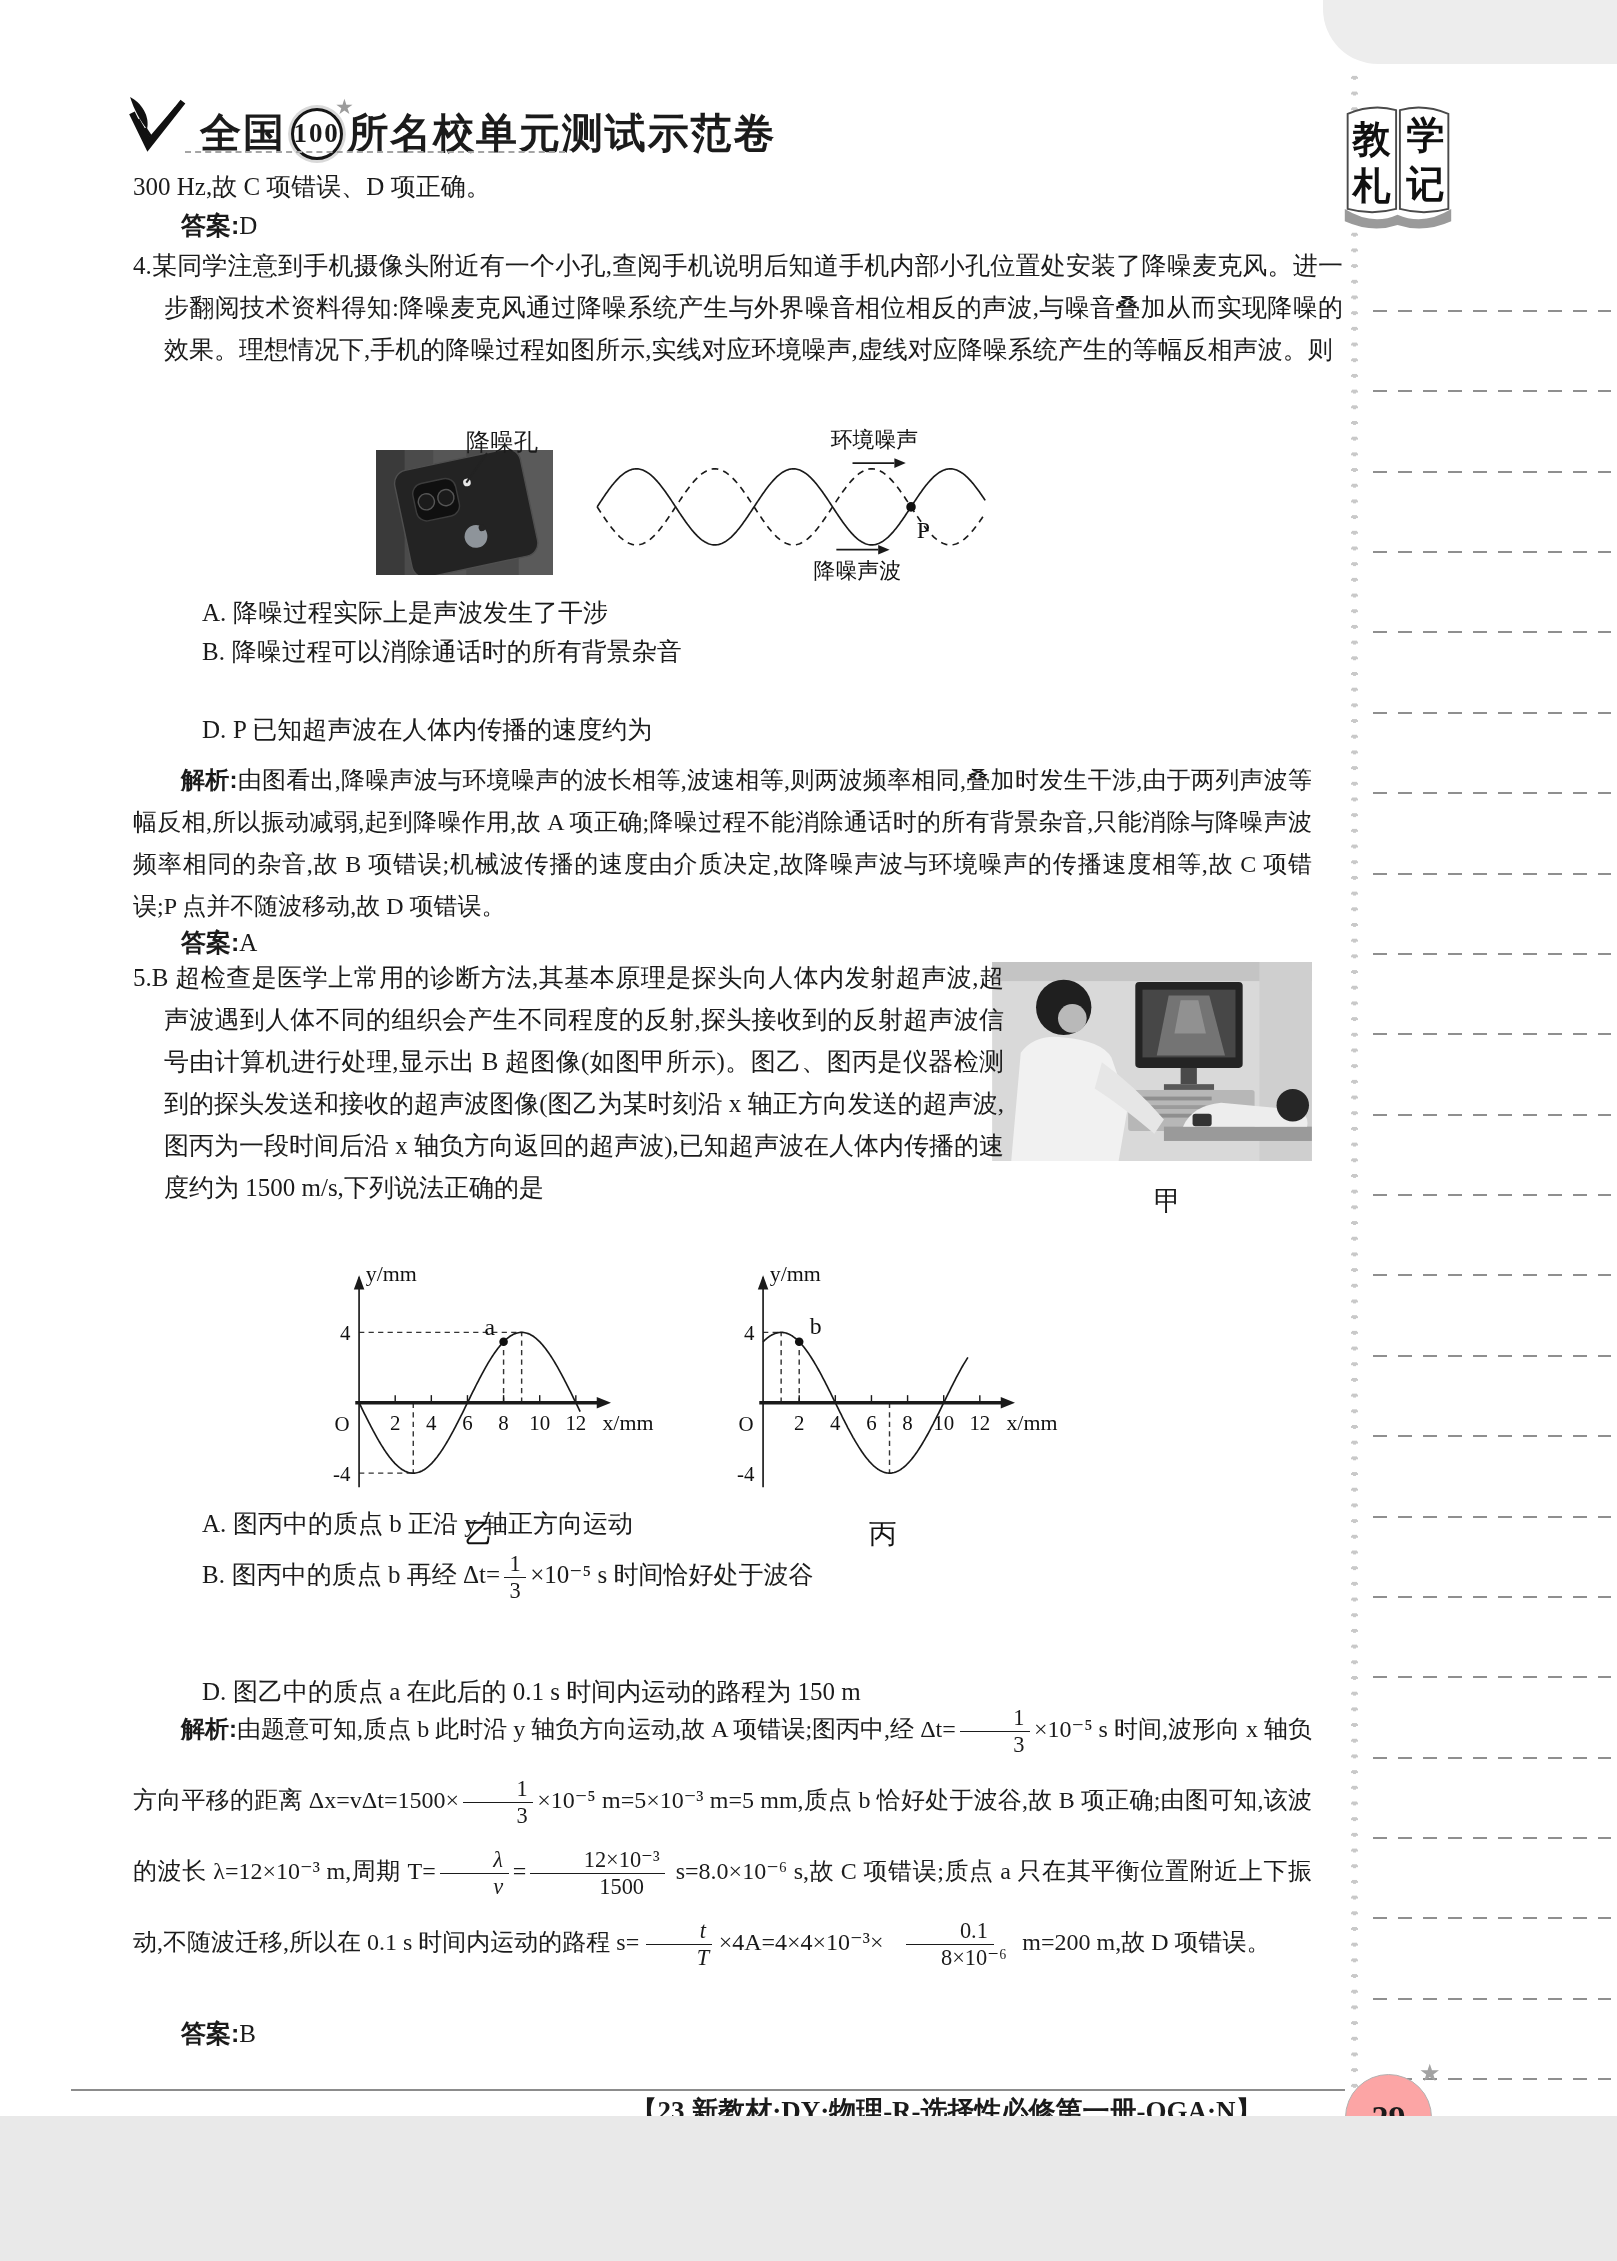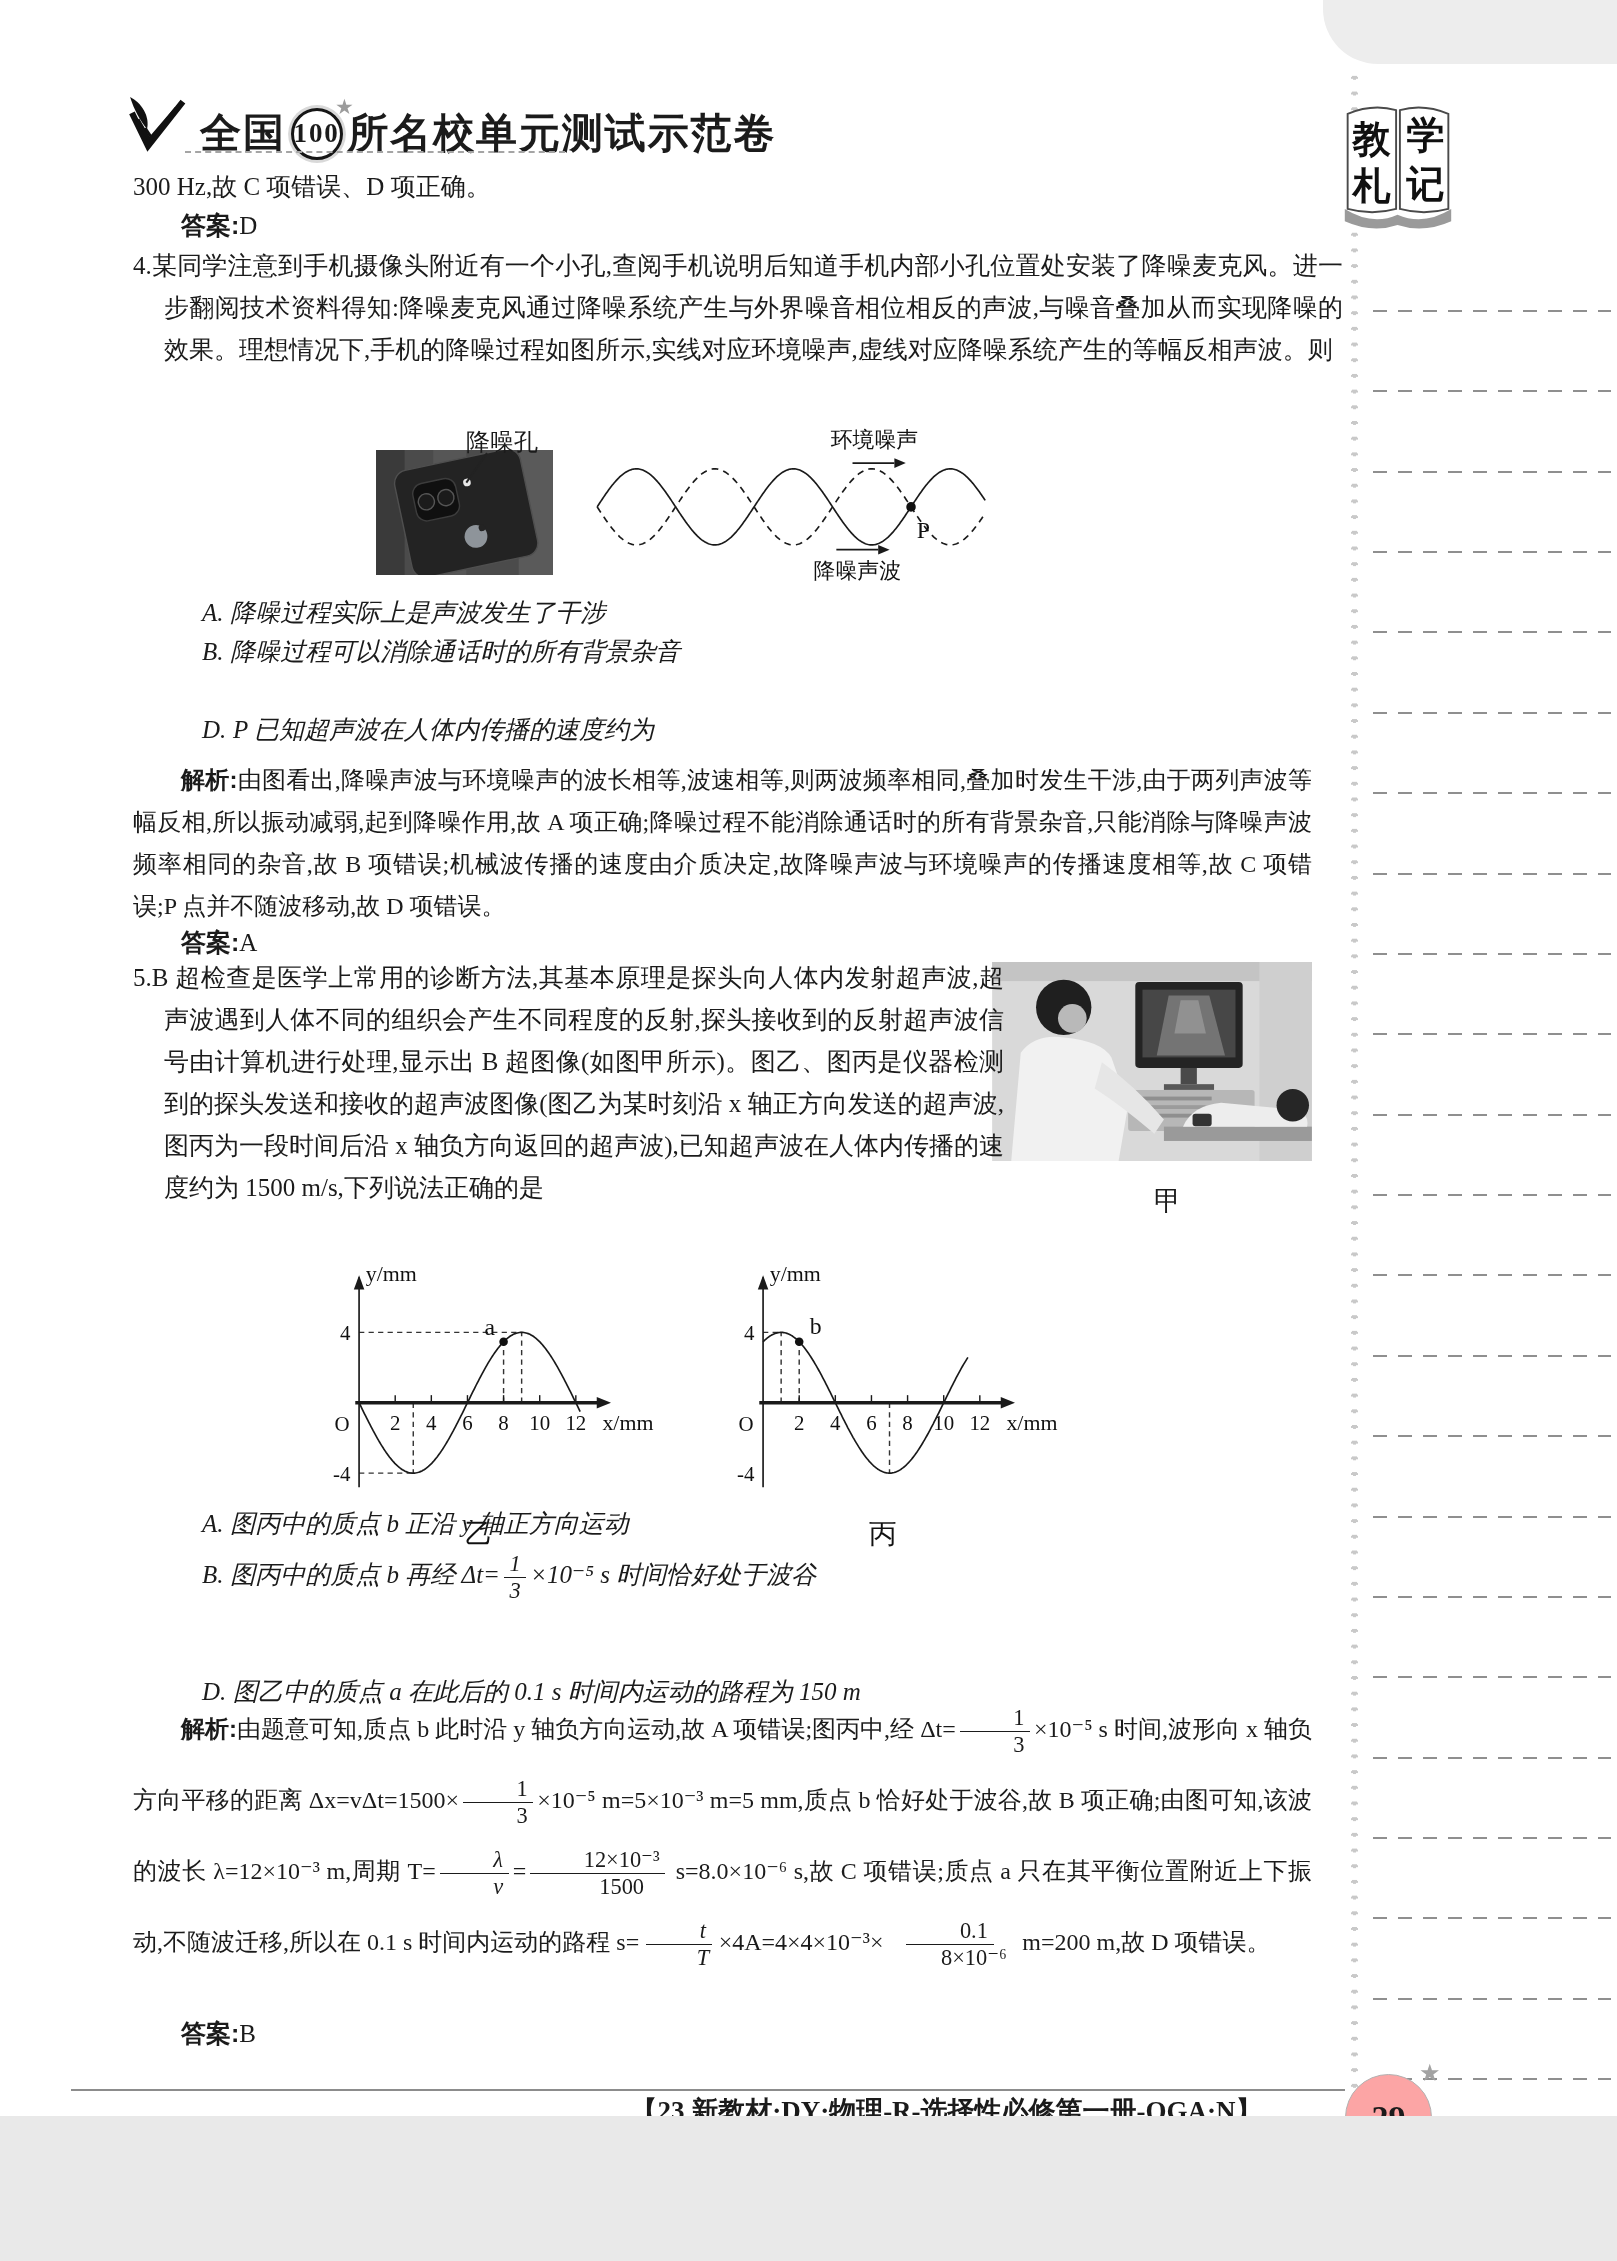--- a/index.html
+++ b/index.html
@@ -25,21 +25,21 @@
   .note-lines{position:absolute;left:1373px;top:310px;width:238px;height:1883px;}
   .note-line{position:absolute;left:0;width:100%;height:1.7px;
              background:repeating-linear-gradient(90deg,#8f8f8f 0 14.3px,rgba(0,0,0,0) 14.3px 25px);}
   
   .tline{position:absolute;font-size:25px;line-height:38px;white-space:nowrap;}
   .para{position:absolute;font-size:25px;line-height:42px;text-align:justify;}
   .qnum{font-weight:normal;}
   .hang{padding-left:31px;text-indent:-31px;}
   .ans-label,.ana-label{font-family:"Liberation Sans","DejaVu Sans",sans-serif;font-weight:bold;}
   .analysis{position:absolute;font-size:24px;line-height:42px;text-align:justify;text-indent:48px;}
-  .opt{position:absolute;left:202px;font-size:25px;line-height:40px;white-space:nowrap;font-style:italic;}
+  .opt{position:absolute;left:202px;font-size:25px;line-height:40px;white-space:nowrap;}
   .okey{margin-right:6.7px;}
   .frac{display:inline-flex;flex-direction:column;align-items:center;vertical-align:middle;
         margin:0 3.8px;line-height:1.15;font-size:22.4px;}
   .fn{border-bottom:1.9px solid #1b1b1b;padding:0 5.7px;}
   .fd{padding:0 5.7px;}
   .it{font-style:italic;}
   
   .q4fig{position:absolute;left:133px;top:426px;width:1179px;height:171px;}
   .phone-wrap{position:absolute;left:243px;top:24px;width:177px;height:125px;}
   .hole-label{position:absolute;left:333px;top:0;font-size:24px;white-space:nowrap;}

